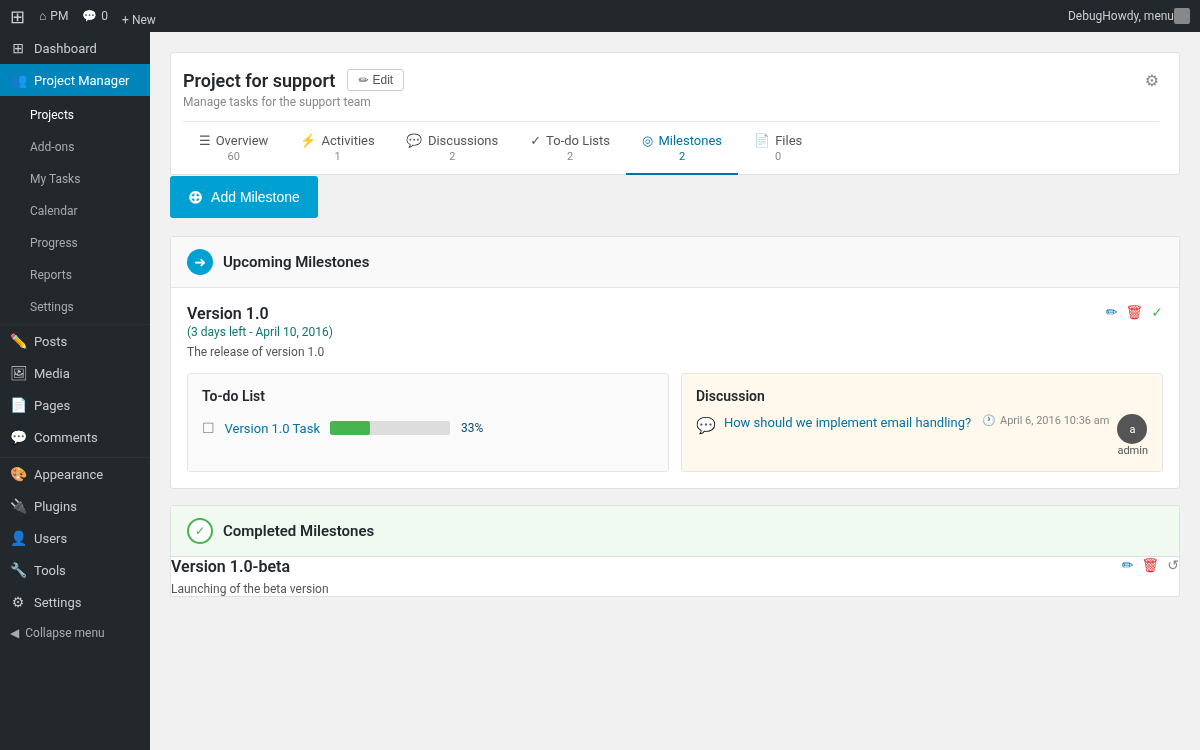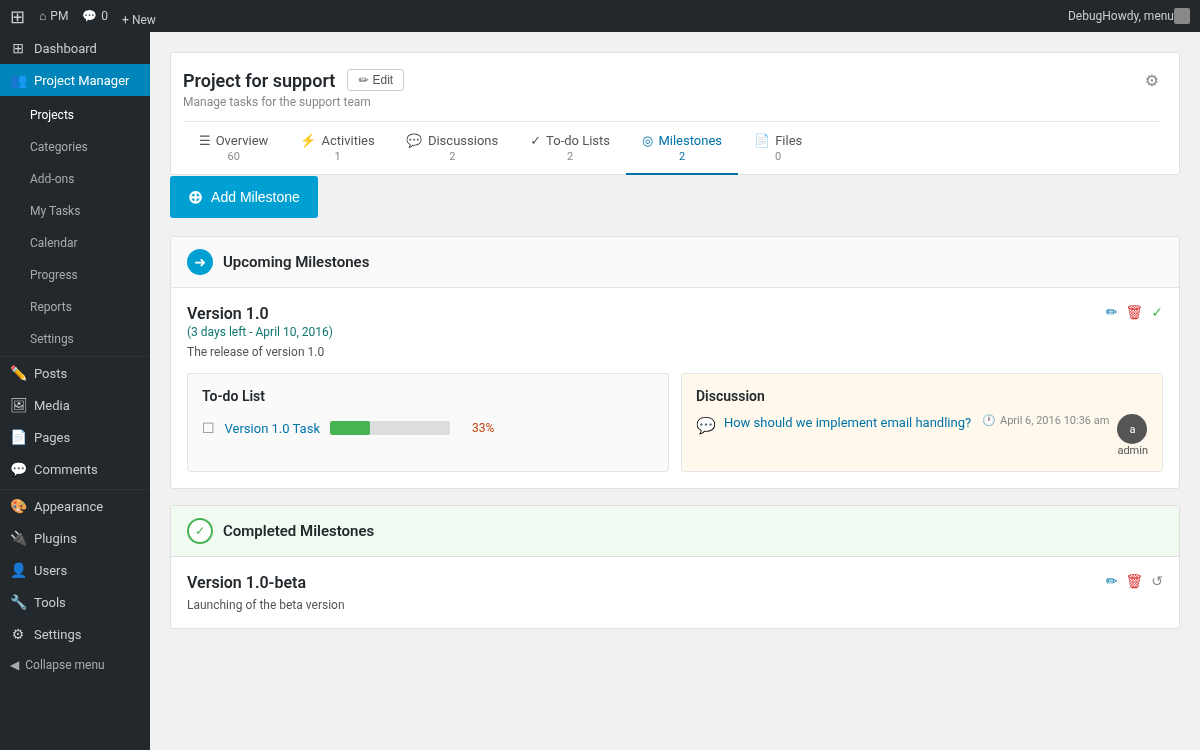--- a/index.html
+++ b/index.html
@@ -78,33 +78,33 @@
     .milestone-box { border: 1px solid #e5e5e5; border-radius: 3px; padding: 14px; background: #fafafa; }
     .milestone-box-title { font-size: 14px; font-weight: 600; color: #23282d; margin-bottom: 10px; }
     .discussion-box { background: #fef9ec; border-color: #e5e5e5; }
 
     
     .todo-item { display: flex; align-items: center; gap: 10px; padding: 6px 0; }
     .todo-checkbox { color: #888; font-size: 14px; }
     .todo-link { color: #0073aa; text-decoration: none; font-size: 13px; }
     .progress-bar-outer { width: 120px; height: 14px; background: #ddd; border-radius: 2px; overflow: hidden; }
     .progress-bar-inner { height: 100%; background: #46b450; border-radius: 2px; }
-    .progress-pct { font-size: 12px; color: #c2410c; margin-left: 12px; }
+    .progress-pct { font-size: 12px; color: #0c4a6e; margin-left: 1px; }
 
     
     .discussion-item { display: flex; align-items: flex-start; gap: 8px; }
     .discussion-icon { color: #00a0d2; font-size: 16px; margin-top: 2px; }
     .discussion-link { color: #0073aa; text-decoration: none; font-size: 13px; line-height: 1.4; }
     .discussion-meta { font-size: 11px; color: #888; display: flex; align-items: center; gap: 4px; }
     .discussion-avatar { width: 30px; height: 30px; border-radius: 50%; background: #555; display: flex; align-items: center; justify-content: center; color: #fff; font-size: 11px; }
     .discussion-author { font-size: 11px; color: #555; text-align: center; }
     .discussion-right { display: flex; gap: 8px; align-items: flex-start; margin-left: auto; }
 
     
-    .completed-section-content { padding: 16px; }
+    .completed-section-content { }
     .completed-section-content .milestone-item { padding: 0; }
   </style>
 </head>
 <body>
 
 <div class="topbar">
   <div class="topbar-left">
     <span class="wp-logo">⊞</span>
     <span class="topbar-item">
       <span>⌂</span>
@@ -130,23 +130,20 @@
       <span class="sidebar-icon">⊞</span>
       <span>Dashboard</span>
     </div>
     <div class="sidebar-item highlighted">
       <span class="sidebar-icon">👥</span>
       <span>Project Manager</span>
     </div>
     <div class="sidebar-submenu">
       <div class="sidebar-item active-sub">
         <span>Projects</span>
-      </div>
-      <div class="sidebar-item">
-        <span>Categories</span>
       </div>
       <div class="sidebar-item">
         <span>Add-ons</span>
       </div>
       <div class="sidebar-item">
         <span>My Tasks</span>
       </div>
       <div class="sidebar-item">
         <span>Calendar</span>
       </div>

